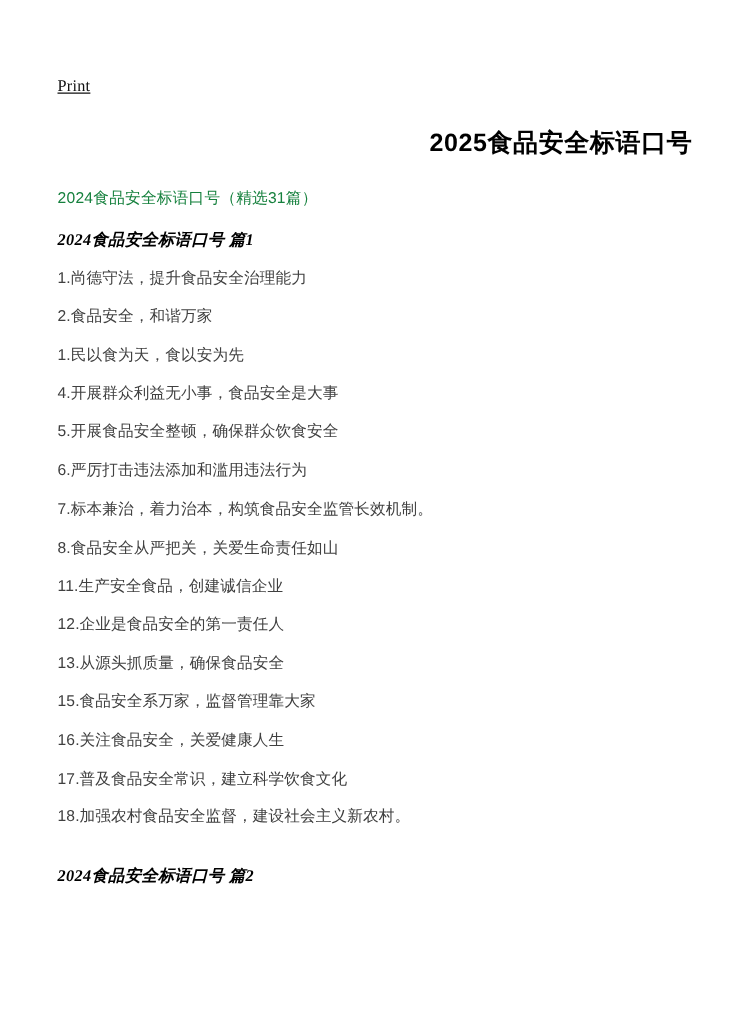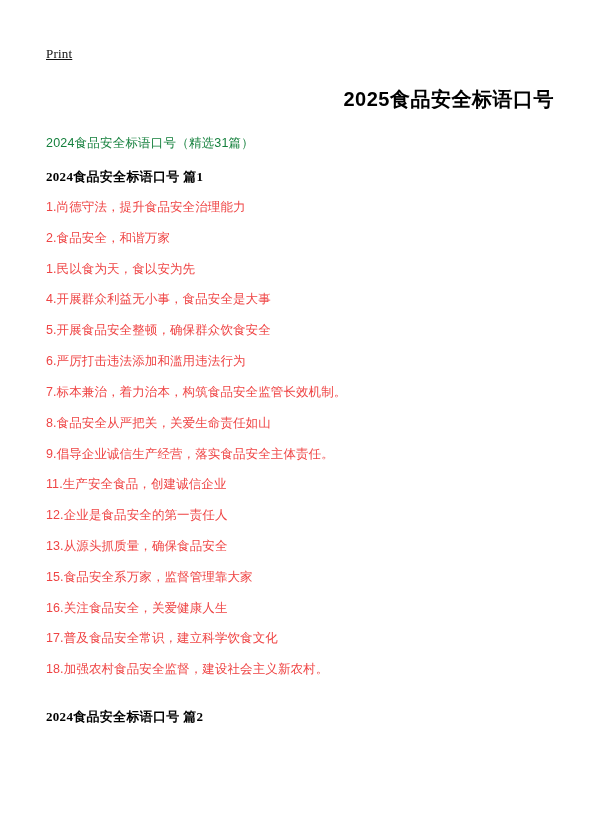--- a/index.html
+++ b/index.html
@@ -12,21 +12,21 @@
     background: #ffffff;
     font-family: "Liberation Serif", serif;
     color: #1a1a1a;
     overflow: hidden;
   }
   .page {
     position: relative;
     width: 600px;
     height: 776px;
     box-sizing: border-box;
-    padding: 44px 46px 0 46px;
+    padding: 60px 46px 0 46px;
   }
   .print-link {
     font-family: "Liberation Serif", serif;
     font-size: 13px;
     color: #111111;
     letter-spacing: 0.2px;
     margin: 0 0 18px 0;
     display: inline-block;
   }
   .doc-title {
@@ -45,29 +45,30 @@
     margin: 0 0 16px 0;
     letter-spacing: 0.2px;
   }
   .section-heading {
     font-family: "Liberation Serif", serif;
     font-size: 13px;
     font-weight: 700;
     color: #000000;
     margin: 0 0 14px 0;
     letter-spacing: 0.3px;
+    font-style: italic;
   }
   .section-heading.second {
     margin-top: 30px;
   }
   .item {
     font-family: "Liberation Sans", sans-serif;
     font-size: 12.5px;
     line-height: 1.25;
-    color: #ef4444;
+    color: #404040;
     margin: 0 0 15.2px 0;
     letter-spacing: 0.1px;
     white-space: nowrap;
   }
 </style>
 </head>
 <body>
 
 <div class="page">
 
@@ -80,21 +81,20 @@
   <h2 class="section-heading">2024食品安全标语口号 篇1</h2>
 
   <p class="item">1.尚德守法，提升食品安全治理能力</p>
   <p class="item">2.食品安全，和谐万家</p>
   <p class="item">1.民以食为天，食以安为先</p>
   <p class="item">4.开展群众利益无小事，食品安全是大事</p>
   <p class="item">5.开展食品安全整顿，确保群众饮食安全</p>
   <p class="item">6.严厉打击违法添加和滥用违法行为</p>
   <p class="item">7.标本兼治，着力治本，构筑食品安全监管长效机制。</p>
   <p class="item">8.食品安全从严把关，关爱生命责任如山</p>
-  <p class="item">9.倡导企业诚信生产经营，落实食品安全主体责任。</p>
   <p class="item">11.生产安全食品，创建诚信企业</p>
   <p class="item">12.企业是食品安全的第一责任人</p>
   <p class="item">13.从源头抓质量，确保食品安全</p>
   <p class="item">15.食品安全系万家，监督管理靠大家</p>
   <p class="item">16.关注食品安全，关爱健康人生</p>
   <p class="item">17.普及食品安全常识，建立科学饮食文化</p>
   <p class="item">18.加强农村食品安全监督，建设社会主义新农村。</p>
 
   <h2 class="section-heading second">2024食品安全标语口号 篇2</h2>
 

